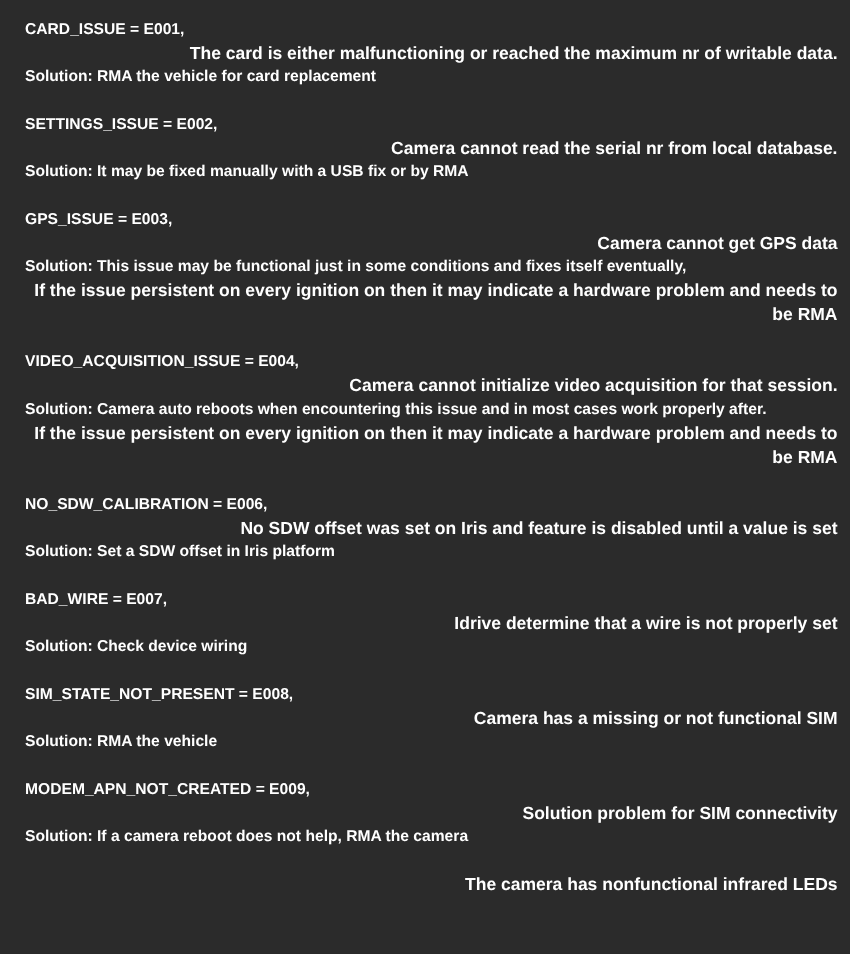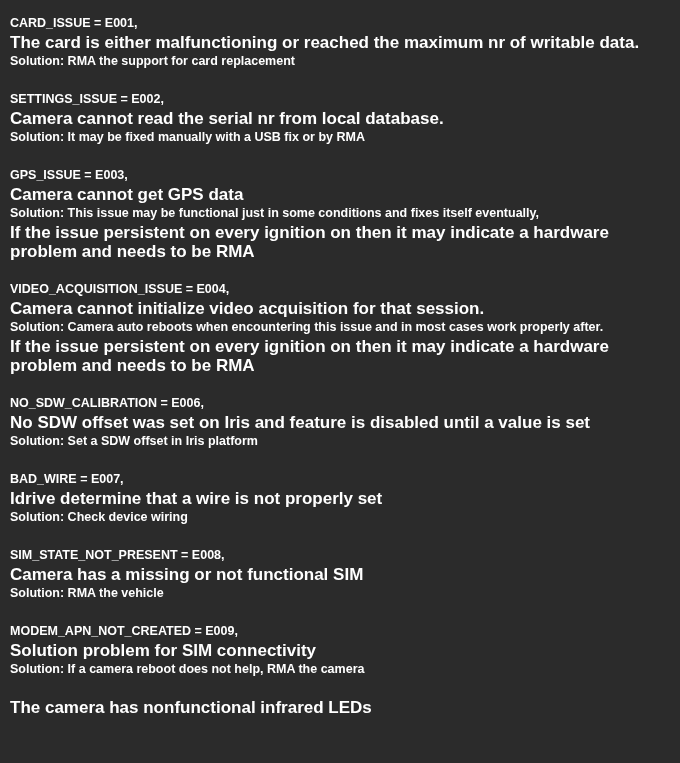--- a/index.html
+++ b/index.html
@@ -13,52 +13,53 @@
     overflow: hidden;
     font-family: "Liberation Sans", sans-serif;
     color: #ffffff;
     -webkit-font-smoothing: antialiased;
   }
   #doc {
     padding: 14px 10px 10px 10px;
     box-sizing: border-box;
   }
   .entry {
-    margin: 0 0 19px 0;
+    margin: 0 0 19px 10px;
   }
   .entry:last-child {
     margin-bottom: 0;
   }
   .code-line {
     font-weight: bold;
     font-size: 12.5px;
     line-height: 19px;
     white-space: pre;
   }
   .desc-line {
     font-weight: bold;
-    font-size: 17px;
+    font-size: 14px;
     line-height: 19px;
     white-space: pre-wrap;
+    text-align: right;
   }
   .sol-line {
     font-weight: bold;
     font-size: 12.5px;
     line-height: 19px;
     white-space: pre-wrap;
   }
 </style>
 </head>
 <body>
 
 <div id="doc">
     <div class="entry">
       <div class="code-line">CARD_ISSUE = E001,</div>
       <div class="desc-line">The card is either malfunctioning or reached the maximum nr of writable data.</div>
-      <div class="sol-line">Solution: RMA the support for card replacement</div>
+      <div class="sol-line">Solution: RMA the vehicle for card replacement</div>
     </div>
     <div class="entry">
       <div class="code-line">SETTINGS_ISSUE = E002,</div>
       <div class="desc-line">Camera cannot read the serial nr from local database.</div>
       <div class="sol-line">Solution: It may be fixed manually with a USB fix or by RMA</div>
     </div>
     <div class="entry">
       <div class="code-line">GPS_ISSUE = E003,</div>
       <div class="desc-line">Camera cannot get GPS data</div>
       <div class="sol-line">Solution: This issue may be functional just in some conditions and fixes itself eventually,</div>

